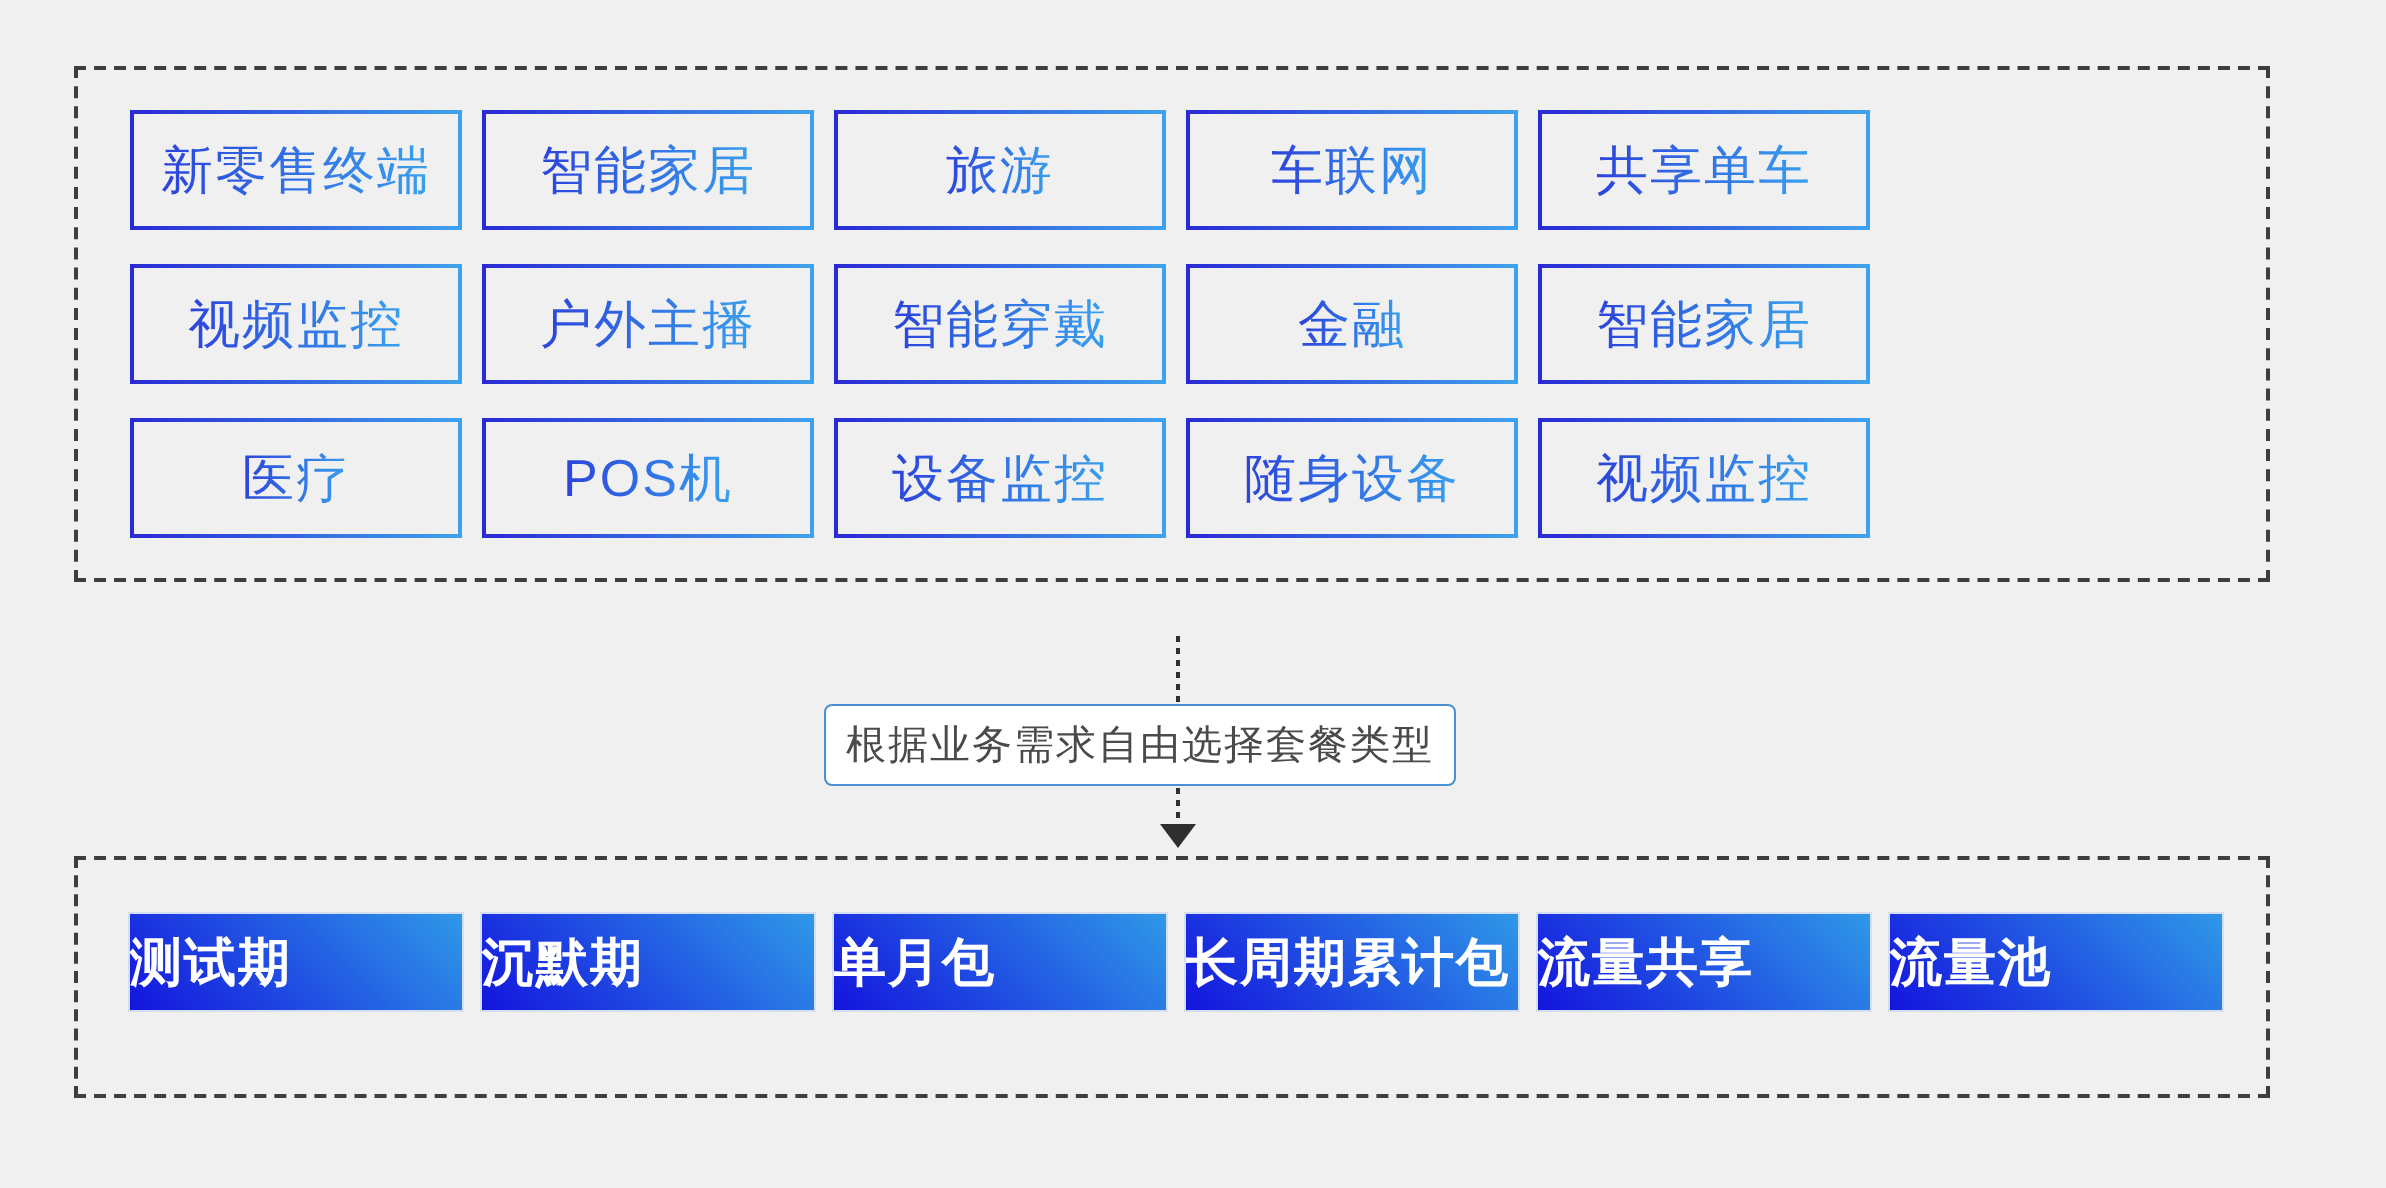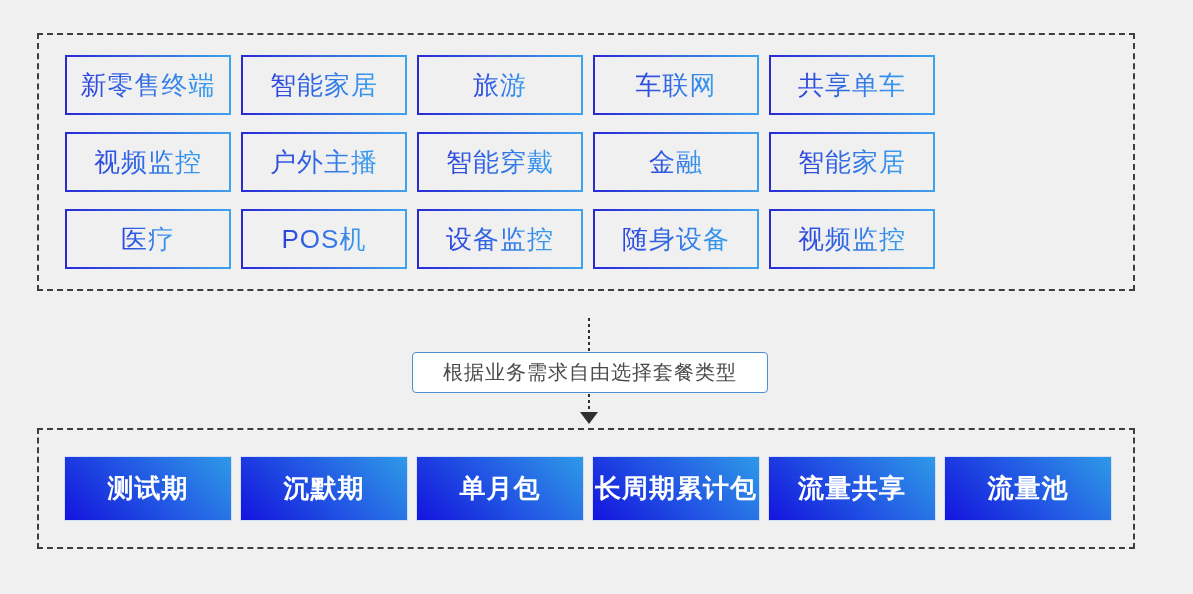--- a/index.html
+++ b/index.html
@@ -70,41 +70,41 @@
     left: 580px; top: 412px;
     width: 0; height: 0;
     border-left: 9px solid transparent;
     border-right: 9px solid transparent;
     border-top: 12px solid var(--connector_line,#2f2f2f);
   }
   #connector-label {
     position: absolute;
     box-sizing: border-box;
     left: 412px; top: 352px;
-    width: 356px; height: 41px;
+    width: 316px; height: 41px;
     background: var(--label_bg,#ffffff);
     border: 1px solid var(--label_border,#4a90d2);
     border-radius: 4px;
     display: flex; align-items: center; justify-content: center;
     font-size: 20px;
     color: var(--label_text,#4a4a4a);
     letter-spacing: 1px;
     white-space: nowrap;
   }
 
   
   .pkg-row {
     position: absolute;
     left: 26px; top: 27px;
     display: flex; gap: 10px;
   }
   .pkg {
     box-sizing: border-box;
-    width: 166px; height: 63px;
-    display: flex; align-items: center; justify-content: center;
+    width: 166px; height: 48px;
+    display: flex; align-items: center; 
     background: linear-gradient(45deg, var(--pkg_grad_start,#1414de) 0%, var(--pkg_grad_end,#2f99e8) 100%);
     box-shadow: 0 0 0 1px rgba(190,210,245,0.55);
   }
   .pkg-label {
     color: var(--pkg_text,#ffffff);
     font-size: 26px;
     font-weight: 700;
     letter-spacing: 1px;
     white-space: nowrap;
   }

